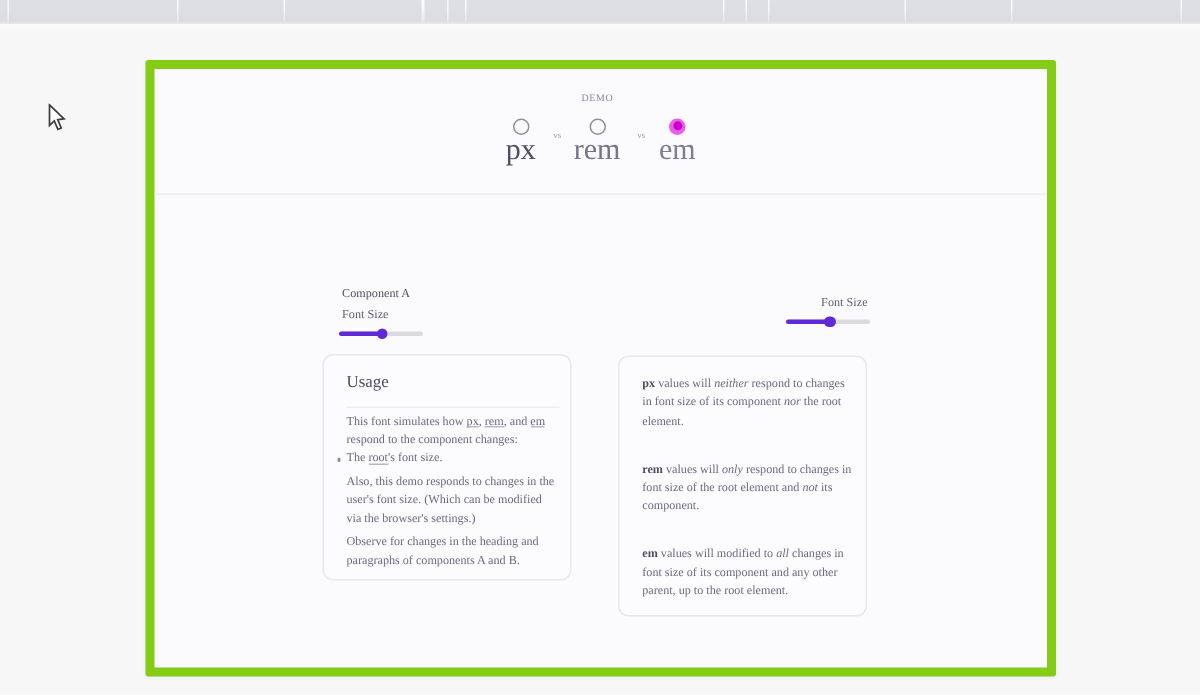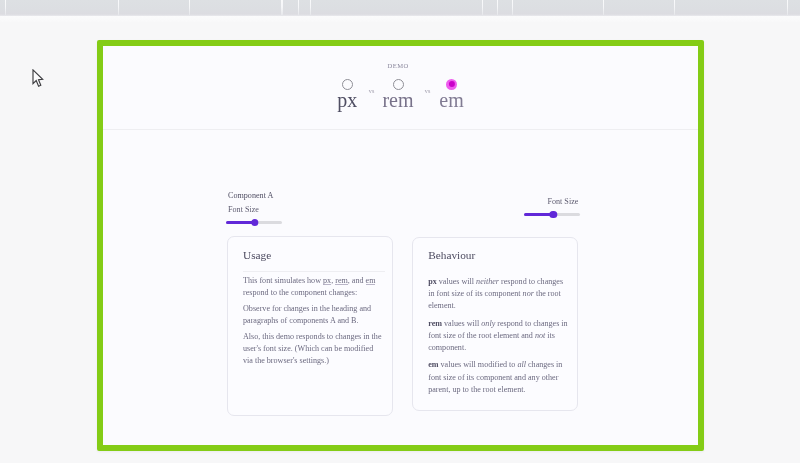--- a/index.html
+++ b/index.html
@@ -60,33 +60,33 @@
   .comp{position:absolute;width:200px;}
   .comp-a{left:125px;text-align:left;}
   .comp-b{left:275.4px;text-align:right;}
   .comp-title{font-size:8.1px;color:#504e63;line-height:1;letter-spacing:.02px;}
   .comp-sub{font-size:8.1px;color:#5e5c70;line-height:1;letter-spacing:.02px;margin-top:6px;}
 
   
   .cards{position:absolute;left:0;top:190.8px;width:100%;}
   .card{position:absolute;background:#fcfcff;border:1px solid #e6e6ee;border-radius:7px;
         box-sizing:border-box;}
-  .card-usage{left:124px;top:0;width:165.9px;height:180px;}
+  .card-usage{left:112px;top:0;width:165.9px;height:151px;}
   .card-behav{left:309.2px;top:0.4px;width:165.7px;height:174.1px;}
   .card-inner{padding:12.5px 0 0 15px;width:141.5px;}
   .card-h{font-size:11.3px;color:#4d4b60;margin:0;font-weight:400;letter-spacing:0;line-height:1;}
   .card-usage .card-h{padding-bottom:0;margin-bottom:0;}
   .card-rule{height:1px;background:#eeeef2;margin:9.5px 0 0 0;}
   .card p{margin:0;font-size:8.1px;line-height:12.2px;color:#6c6a80;letter-spacing:0;}
   .card ul{margin:0;padding:0;list-style:none;}
   .card li{font-size:8.1px;line-height:12.2px;color:#6c6a80;position:relative;}
   .card li::before{content:"";position:absolute;left:-6.3px;top:6px;width:2.4px;height:2.4px;
      border-radius:50%;background:#8e8c9c;}
   .card-behav .card-h{margin-bottom:14.6px;}
-  .card-behav p + p{margin-top:5px;}
+  .card-behav p + p{margin-top:20px;}
   .u{position:relative;}
   .u::after{content:"";position:absolute;left:0;right:0;bottom:-0.1px;height:0.9px;
      background:#b3aec2;opacity:.9;}
   b{font-weight:700;color:#4f4d63;}
   i{font-style:italic;text-align:center;}
 
   
   .cursor{position:absolute;left:31.5px;top:53.3px;}
 </style>
 </head>
@@ -152,29 +152,29 @@
       </div>
     </div>
 
     <div class="cards">
       <div class="card card-usage">
         <div class="card-inner">
           <div class="card-h">Usage</div>
           <div class="card-rule"></div>
           <p style="margin-top:3.4px"><span>This font simulates how </span><span class="u">px</span>, <span class="u">rem</span>, and <span class="u">em</span><span> respond to the component changes:</span></p>
           <ul>
+            <li><span>The </span><span class="u">root</span><span>'s font size.</span></li>
           </ul>
+          <p style="margin-top:3.6px">Also, this demo responds to changes in the user's font size. (Which can be modified via the browser's settings.)</p>
           <p style="margin-top:3.5px">Observe for changes in the heading and paragraphs of components A and B.</p>
-          <p style="margin-top:3.6px">Also, this demo responds to changes in the user's font size. (Which can be modified via the browser's settings.)</p>
         </div>
       </div>
 
       <div class="card card-behav">
         <div class="card-inner">
-          <div class="card-h">Behaviour</div>
           <p><b>px</b><span> values will </span><i>neither</i><span> respond to changes in font size of its component </span><i>nor</i><span> the root element.</span></p>
           <p><b>rem</b><span> values will </span><i>only</i><span> respond to changes in font size of the root element and </span><i>not</i><span> its component.</span></p>
           <p><b>em</b><span> values will modified to </span><i>all</i><span> changes in font size of its component and any other parent, up to the root element.</span></p>
         </div>
       </div>
     </div>
   </div>
 
   <svg class="cursor" width="16" height="22" viewBox="0 0 16 22">
     <path d="M1.0 0.9 L1.0 14.6 L4.2 11.6 L6.6 17.3 L8.8 16.3 L6.5 10.8 L10.7 10.3 Z" fill="#fcfcfd" stroke="#3d3d40" stroke-width="1.15" stroke-linejoin="miter"></path>

